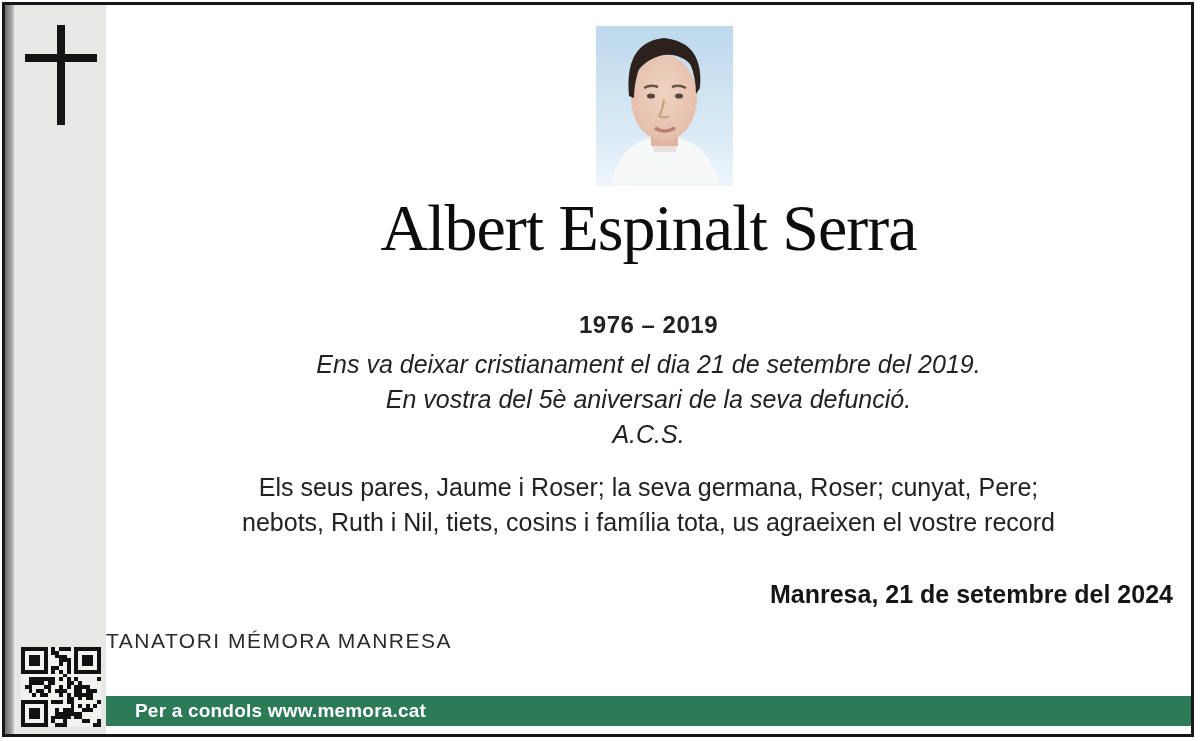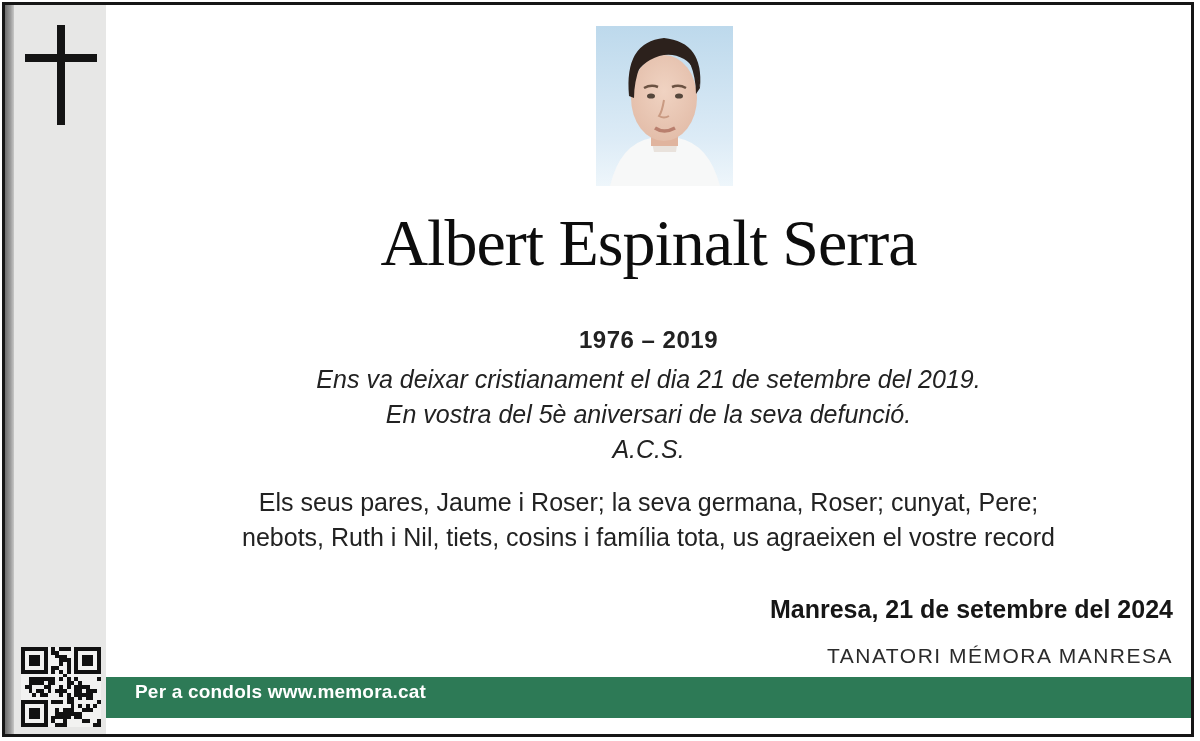--- a/index.html
+++ b/index.html
@@ -28,37 +28,37 @@
     position:absolute;left:101px;right:0;top:0;bottom:30px;
     text-align:center;
   }
   .photo{
     width:137px;height:160px;margin:21px auto 0;position:relative;left:16px;
     box-shadow:0 0 0 1px #dce8f1 inset;
   }
   .photo svg{display:block;width:100%;height:100%;}
   .deceased-name{
     font-family:"Liberation Serif", serif;font-weight:400;
-    font-size:66px;line-height:1.2;color:#0d0d0d;margin-top:17px;
+    font-size:66px;line-height:1.2;color:#0d0d0d;margin-top:2px;
     letter-spacing:-1px;
   }
   .years{font-size:24px;font-weight:bold;margin-top:44px;letter-spacing:0.5px;color:#222;}
   .memorial{font-size:25px;font-style:italic;line-height:35px;margin-top:8px;color:#222;}
   .family{font-size:25px;line-height:35px;margin-top:18px;color:#222;}
   .place-date{
     text-align:right;padding-right:18px;font-weight:bold;font-size:25px;
     margin-top:40px;color:#161616;
   }
   .funeral-home{
-    text-align:right;padding-right:18px;font-size:21px;letter-spacing:1.5px;
+    text-align:left;padding-right:30px;font-size:21px;letter-spacing:1.5px;
     margin-top:20px;color:#2b2b2b;
   }
   
   .footer-bar{
-    position:absolute;left:101px;right:0;bottom:16px;height:41px;
+    position:absolute;left:101px;right:0;bottom:8px;height:30px;
     background:#2d7a56;color:#ffffff;font-weight:bold;font-size:19px;
     line-height:30px;padding-left:29px;box-sizing:border-box;text-align:left;
     letter-spacing:0.2px;
   }
 </style>
 </head>
 <body>
 
 <div class="card">
 

